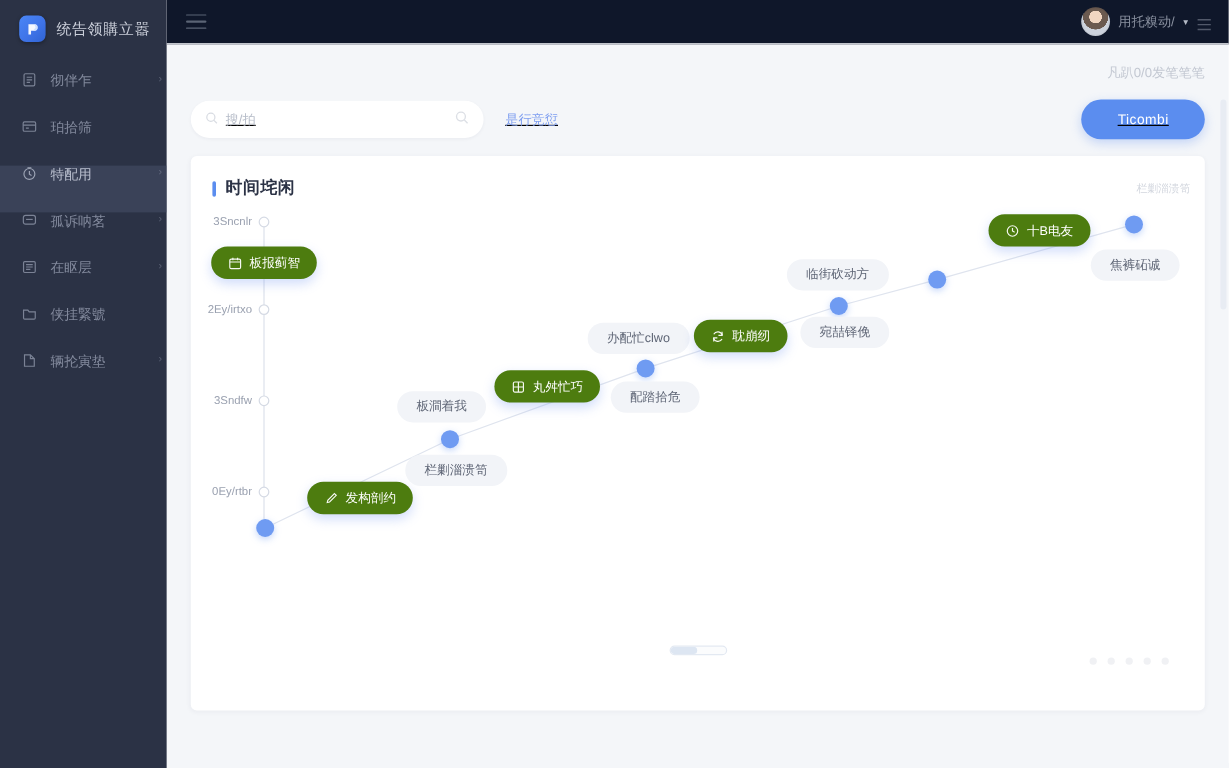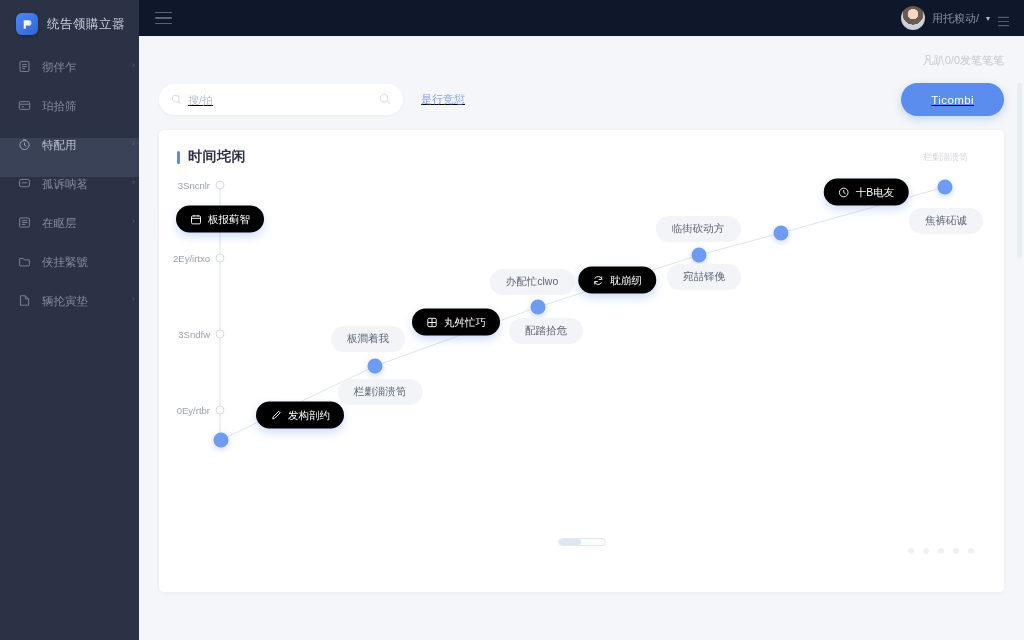--- a/index.html
+++ b/index.html
@@ -118,21 +118,21 @@
 
   
   .card {
     position: relative;
     background: #ffffff;
     border-radius: 5px;
     height: 462px;
     box-shadow: 0 1px 4px rgba(30,40,70,.05);
     overflow: hidden;
   }
-  .card-head { display: flex; align-items: center; padding: 18px 36px 0 18px; }
+  .card-head { display: flex; align-items: center; padding: 18px 12px 0 18px; }
   .card-bar { width: 3px; height: 13px; background: #5b8def; border-radius: 2px; margin-right: 8px; }
   .card-title { font-size: 14px; color: #2b3245; font-weight: 700; letter-spacing: .5px; }
   .card-head-right { margin-left: auto; font-size: 9px; color: #d2d6de; filter: blur(.5px); }
 
   
   .tl { position: absolute; inset: 0; }
   .tl svg.wire { position: absolute; left: 0; top: 0; }
 
   .axis-label {
     position: absolute; font-size: 9.5px; color: #9aa1b0;
@@ -150,21 +150,21 @@
     box-shadow: 0 2px 6px rgba(111,155,242,.4);
   }
   .chip {
     position: absolute; transform: translate(-50%,-50%);
     display: flex; align-items: center; gap: 6px;
     white-space: nowrap; border-radius: 15px;
     font-size: 10.5px; padding: 0 14px; height: 27px;
     cursor: pointer;
   }
   .chip.blue {
-    background: #000000; color: #ffffff;
+    background: #4d7c0f; color: #ffffff;
     box-shadow: 0 4px 10px rgba(111,150,240,.33);
     filter: blur(.12px);
   }
   .chip.ghost {
     background: #f2f4f8; color: #5e6575;
     box-shadow: none; filter: blur(.35px);
     padding: 0 16px; height: 26px;
   }
   .chip-ico { width: 12px; height: 12px; opacity: .95; display:block; flex:0 0 12px; }
 

